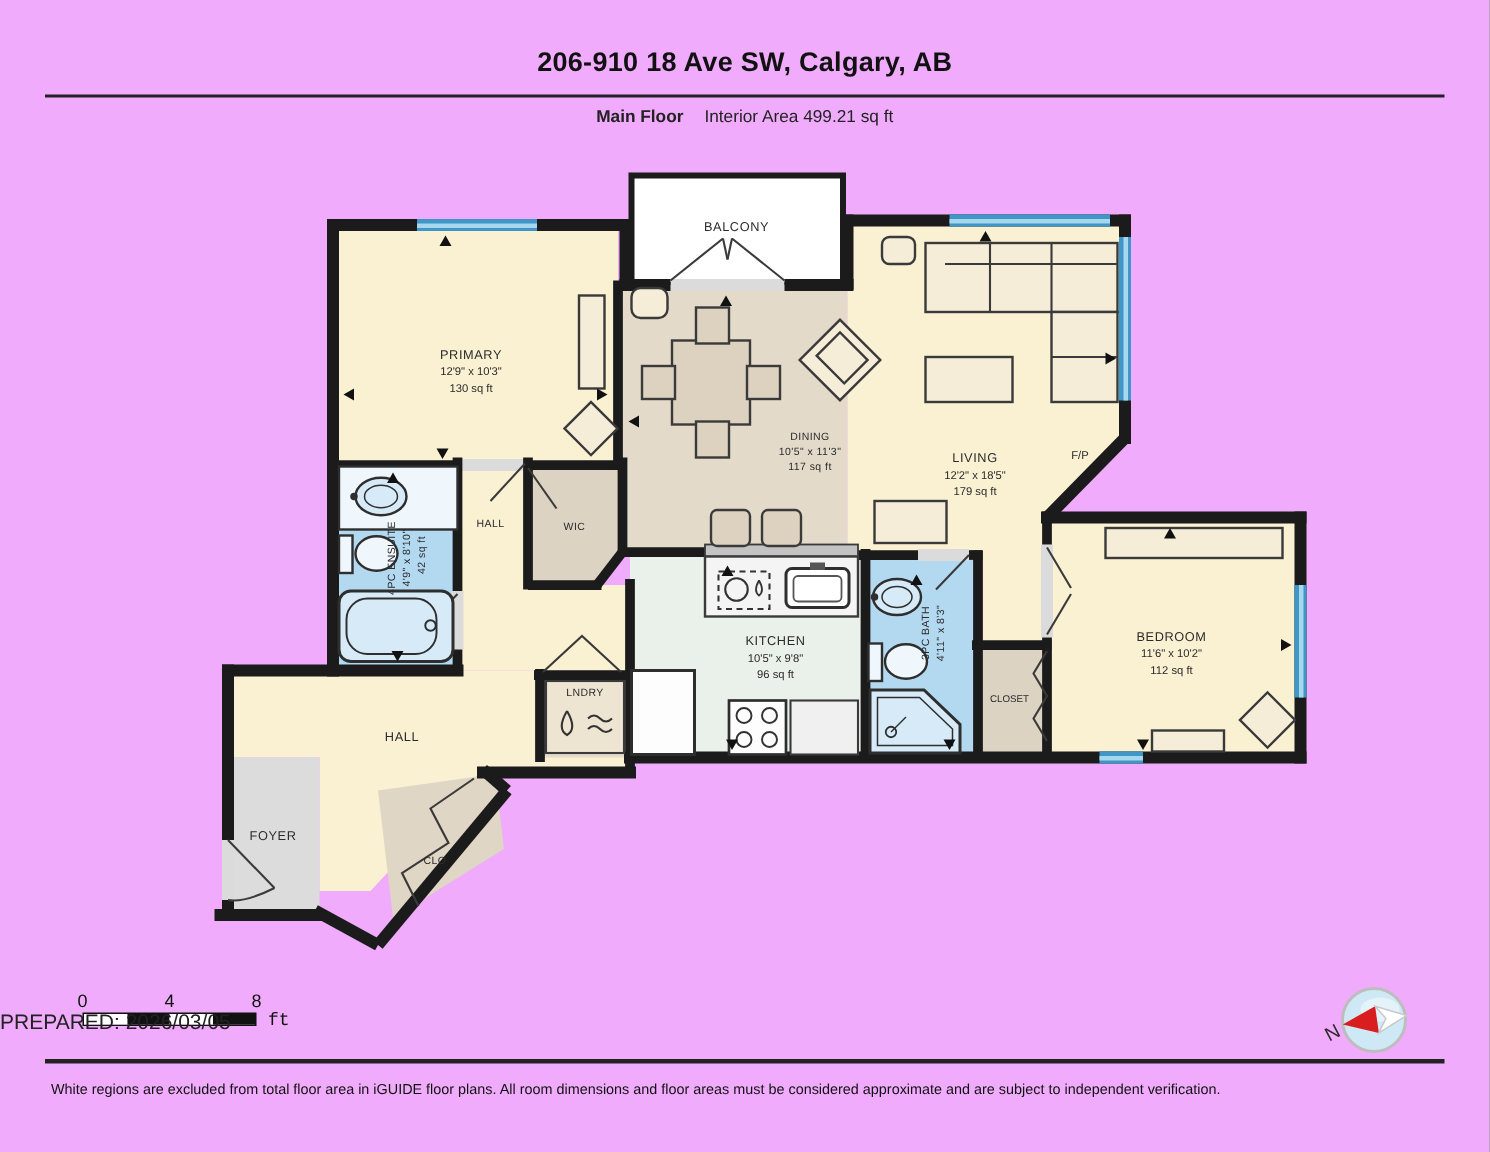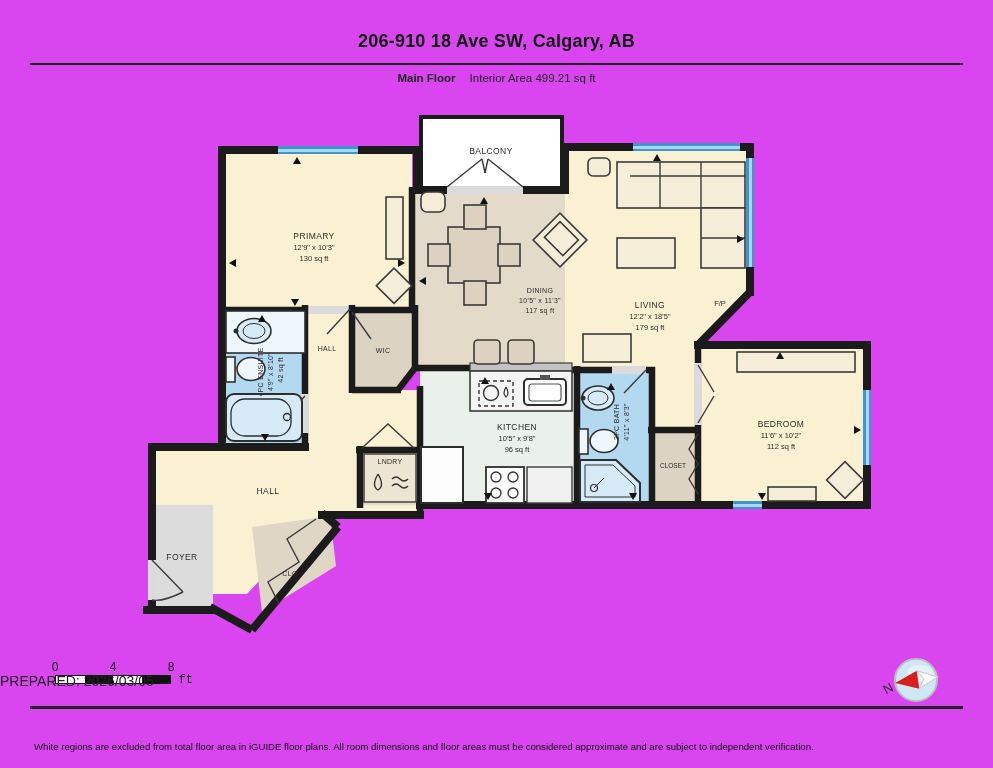--- a/index.html
+++ b/index.html
@@ -1,17 +1,17 @@
 <!DOCTYPE html>
 <html><head>
 <meta charset="utf-8">
 <style>
   html,body{margin:0;padding:0;background:#888;}
   .page{
-    position:relative;width:993px;height:768px;background:#d946ef;
+    position:relative;width:993px;height:768px;background:#f0abfc;
     font-family:"Liberation Sans",sans-serif;overflow:hidden;
     outline:1px solid #cfcfcf;margin:0 auto;
   }
   .title{
     position:absolute;top:31px;left:0;right:0;text-align:center;
     font-size:18px;font-weight:bold;color:#111;letter-spacing:.2px;
   }
   .rule{position:absolute;left:30px;right:30px;height:2px;background:#222;}
   .rule-top{top:63px;}
   .rule-bottom{top:706px;height:3px;}
@@ -33,21 +33,21 @@
   .scalebar .unit{
     position:absolute;right:-22px;top:13px;font-size:12px;color:#111;font-family:Liberation Mono, monospace;
   }
   .prepared{
     position:absolute;top:673px;left:0;right:0;text-align:left;
     font-size:14px;color:#222;
   }
   .compass{position:absolute;left:872px;top:652px;}
   .disclaimer{
     position:absolute;top:721px;left:34px;right:36px;
-    font-size:9.6px;color:#111;margin-top:20px;
+    font-size:9.6px;color:#111;
   }
   text{font-family:"Liberation Sans",sans-serif;fill:#2b2b2b;}
   .rlabel{font-size:8.5px;letter-spacing:.4px;}
   .rdims{font-size:7.5px;}
   .rsmall{font-size:7px;letter-spacing:.3px;}
   .wall{stroke:#1b1b1b;stroke-linecap:butt;fill:none;}
   .w8{stroke-width:8;}
   .w6{stroke-width:6.5;}
   .thin{stroke:#3a3a3a;stroke-width:1.4;fill:none;}
   .furn{stroke:#3a3a3a;stroke-width:1.6;fill:#F6EDD8;}

